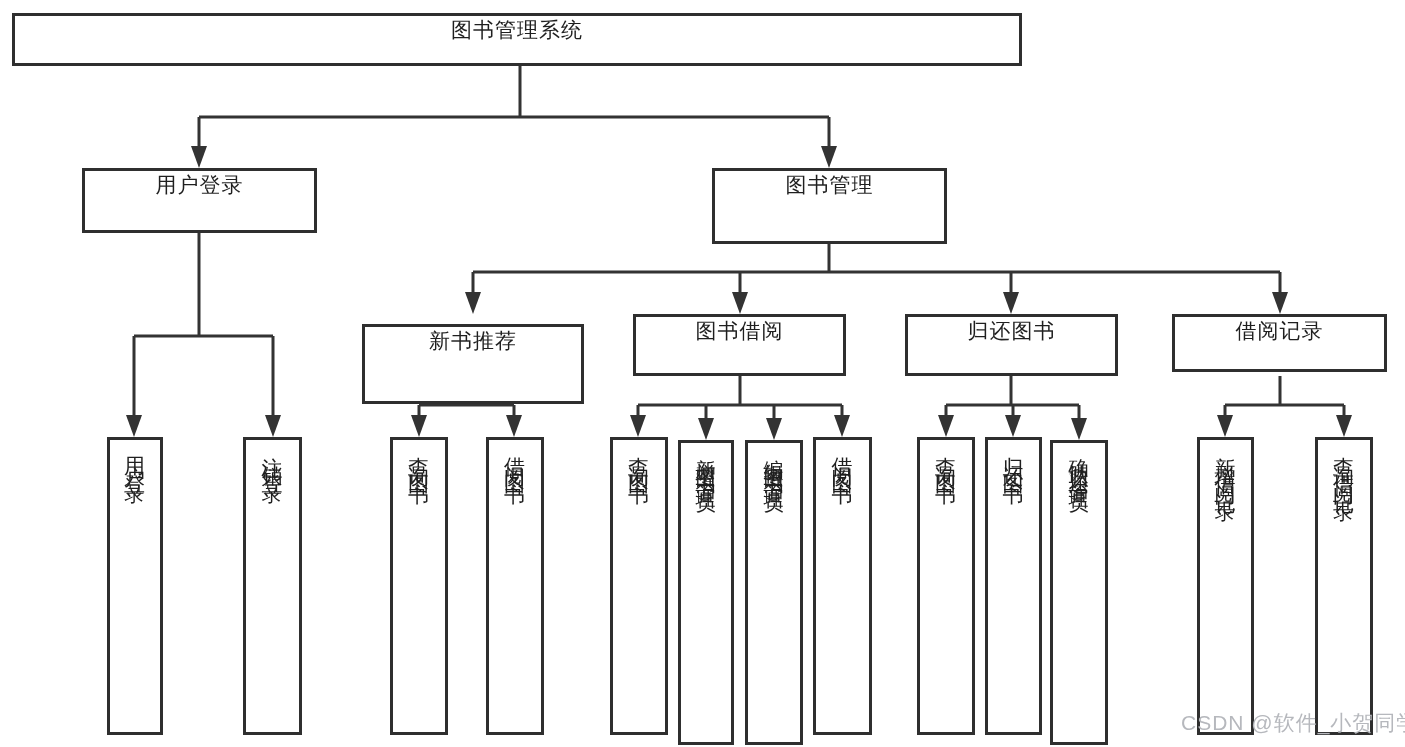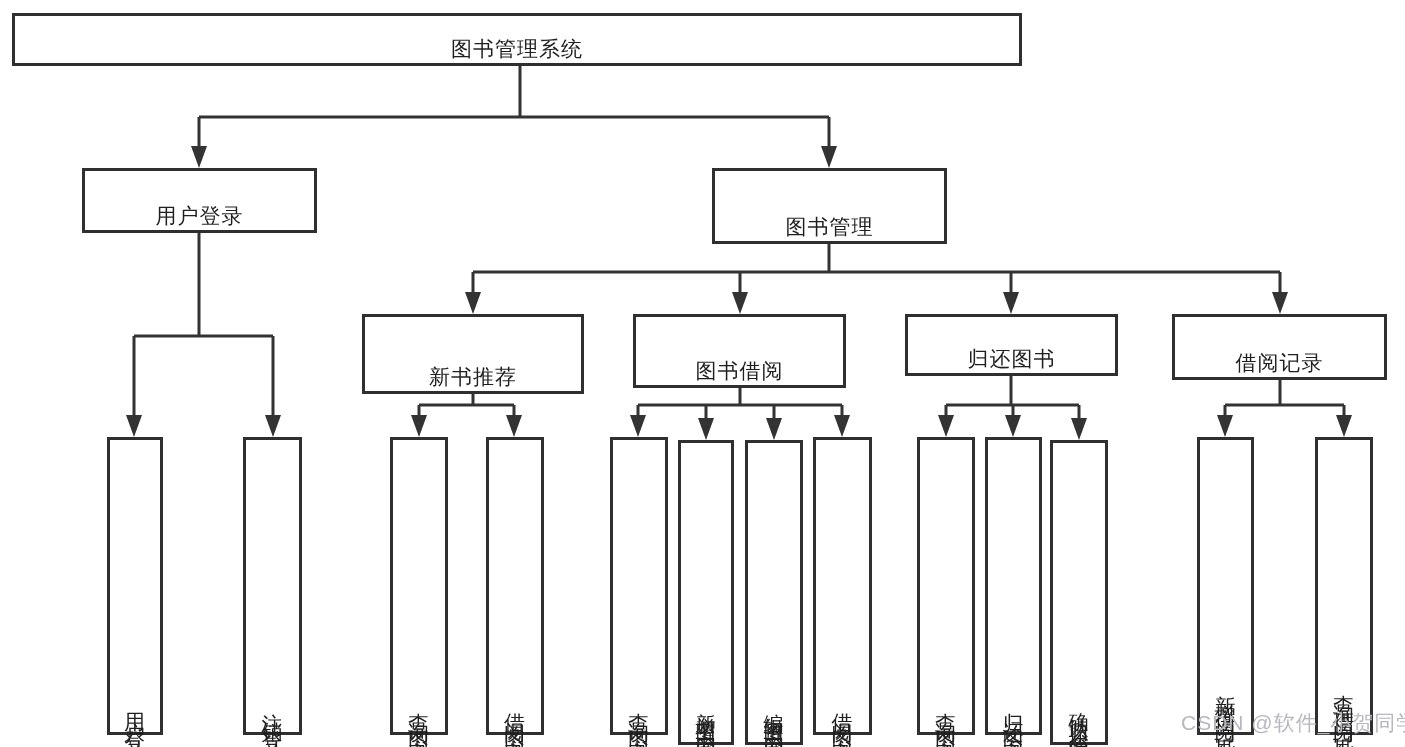--- a/index.html
+++ b/index.html
@@ -17,21 +17,21 @@
     position:relative;
     width:1405px;height:747px;
     background:var(--bg);
     overflow:hidden;
   }
   svg.connectors{position:absolute;left:0;top:0;}
   .box{
     position:absolute;
     background:var(--fill);
     border:3px solid var(--border);
-    display:flex;align-items:flex-end;justify-content:center;
+    display:flex;align-items:flex-start;justify-content:center;
     color:var(--text);
     z-index:2;
   }
   .box.h span{
     font-size:21px;
     letter-spacing:1px;
     white-space:nowrap;
   }
   .box.v span{
     writing-mode:vertical-rl;
@@ -103,30 +103,30 @@
     <span>图书管理系统</span>
   </div>
 
   <div class="box h" style="left:82px;top:168px;width:235px;height:65px">
     <span>用户登录</span>
   </div>
   <div class="box h" style="left:712px;top:168px;width:235px;height:76px">
     <span>图书管理</span>
   </div>
 
-  <div class="box h" style="left:362px;top:314px;width:222px;height:80px">
+  <div class="box h" style="left:362px;top:324px;width:222px;height:80px">
     <span>新书推荐</span>
   </div>
-  <div class="box h" style="left:633px;top:314px;width:213px;height:74px">
+  <div class="box h" style="left:633px;top:314px;width:213px;height:62px">
     <span>图书借阅</span>
   </div>
   <div class="box h" style="left:905px;top:314px;width:213px;height:62px">
     <span>归还图书</span>
   </div>
-  <div class="box h" style="left:1172px;top:314px;width:215px;height:66px">
+  <div class="box h" style="left:1172px;top:314px;width:215px;height:58px">
     <span>借阅记录</span>
   </div>
 
   <div class="box v" style="left:107px;top:437px;width:56px;height:298px">
     <span>用户登录</span>
   </div>
   <div class="box v" style="left:243px;top:437px;width:59px;height:298px">
     <span>注销登录</span>
   </div>
 

